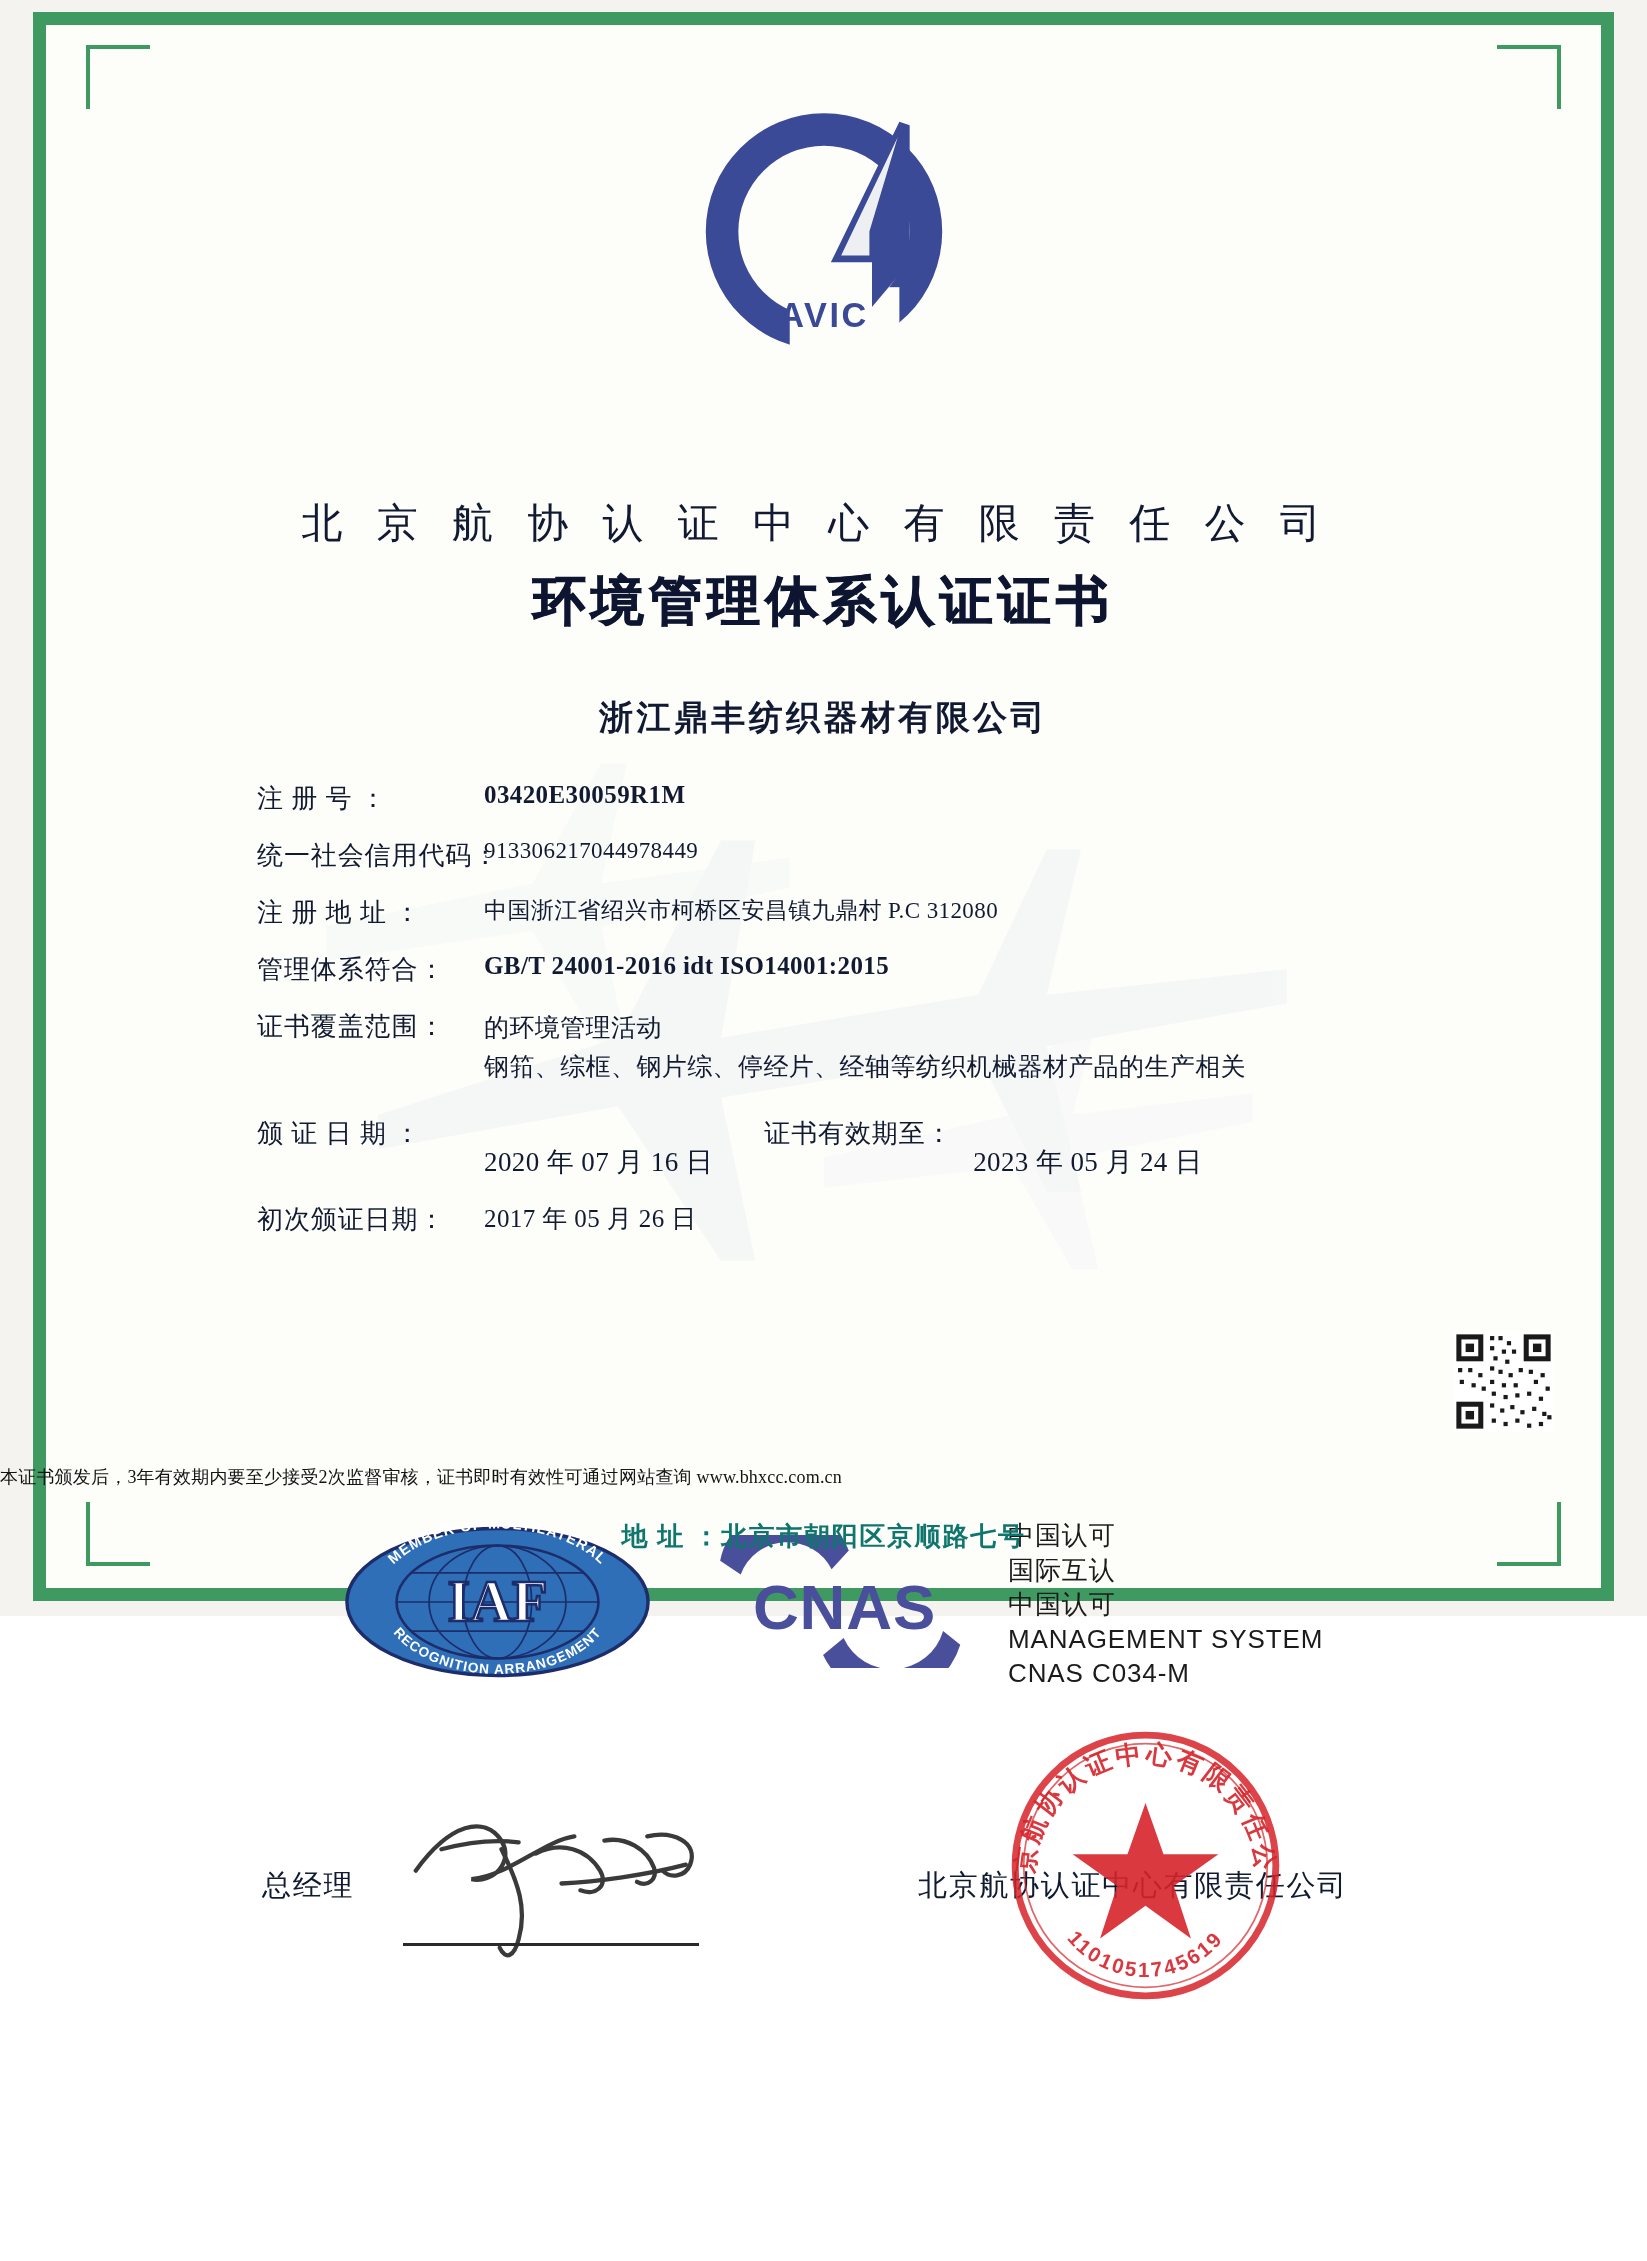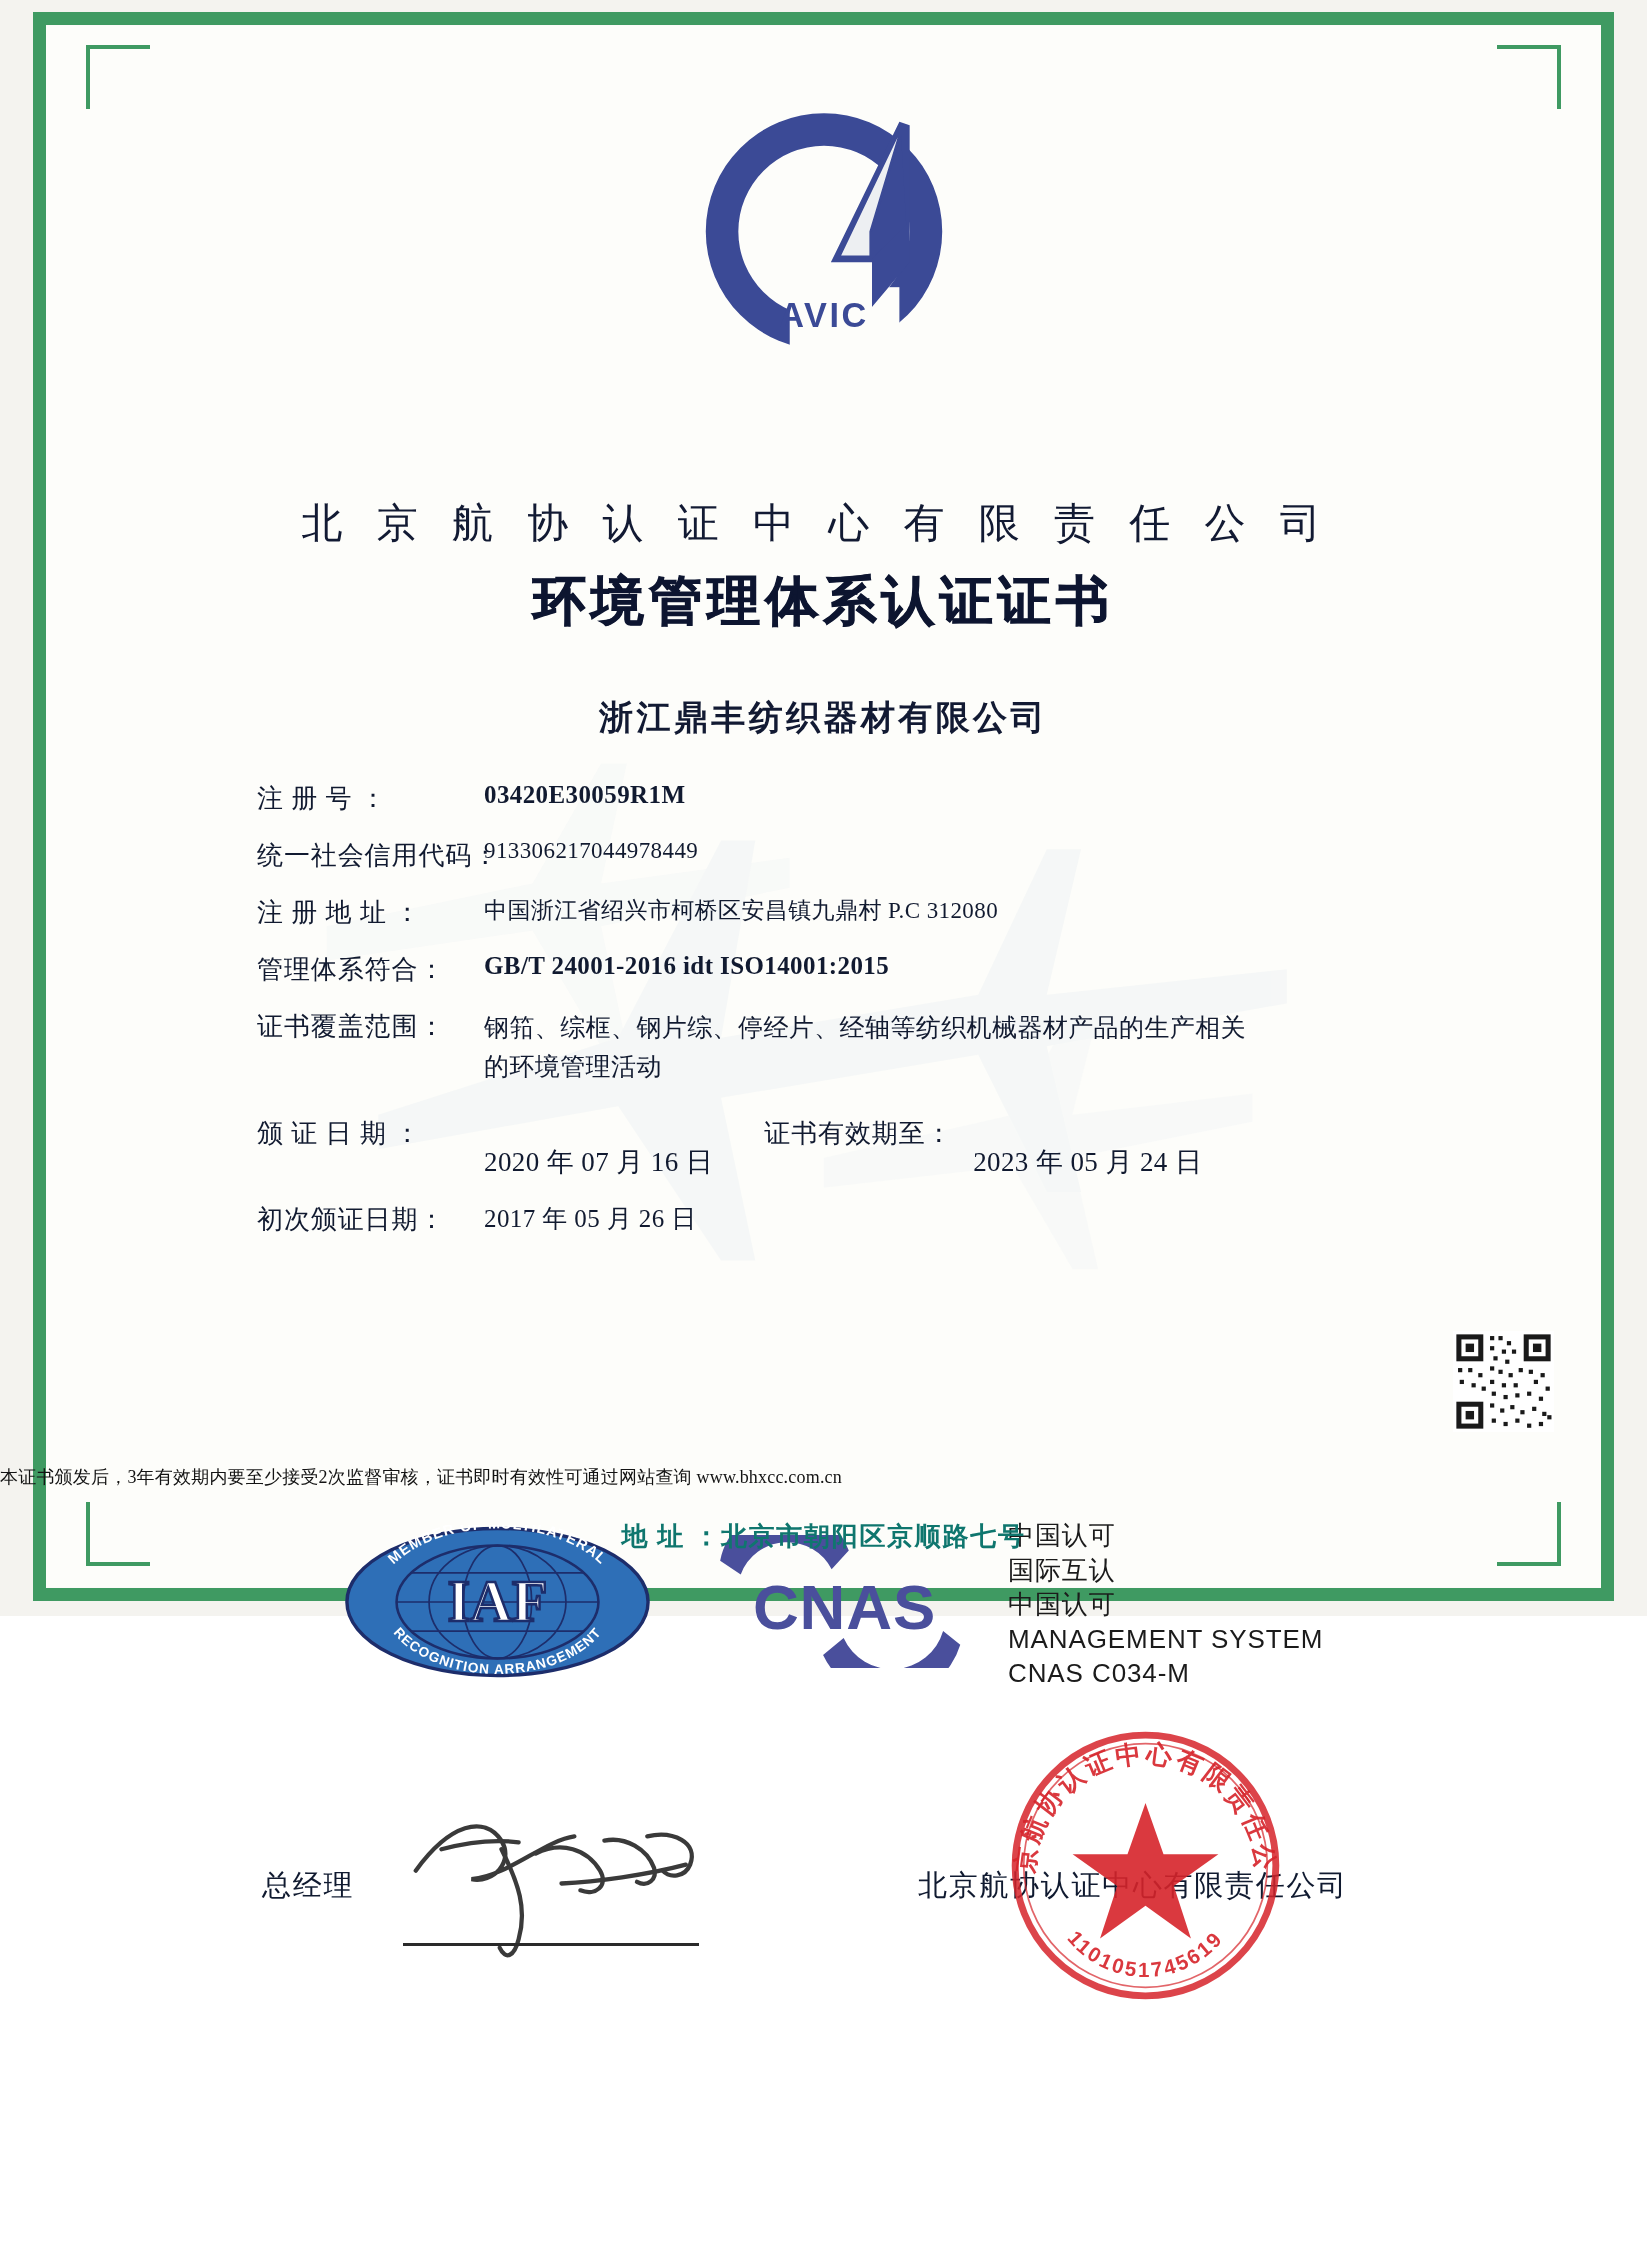--- a/index.html
+++ b/index.html
@@ -246,22 +246,22 @@
     </div>
 
     <div class="row">
       <div class="lbl">管理体系符合：</div>
       <div class="val bold">GB/T 24001-2016 idt ISO14001:2015</div>
     </div>
 
     <div class="row">
       <div class="lbl">证书覆盖范围：</div>
       <div class="val scope">
+        <div>的环境管理活动</div>
         <div>钢筘、综框、钢片综、停经片、经轴等纺织机械器材产品的生产相关</div>
-        <div>的环境管理活动</div>
       </div>
     </div>
 
     <div class="row dates" style="margin-top:29px;">
       <div class="lbl">颁 证 日 期 ：</div>
       <div class="val">2020 年 07 月 16 日</div>
       <span class="date-sep"></span>
       <div class="lbl2">证书有效期至：</div>
       <div class="val" style="margin-left:20.6px;">2023 年 05 月 24 日</div>
     </div>

